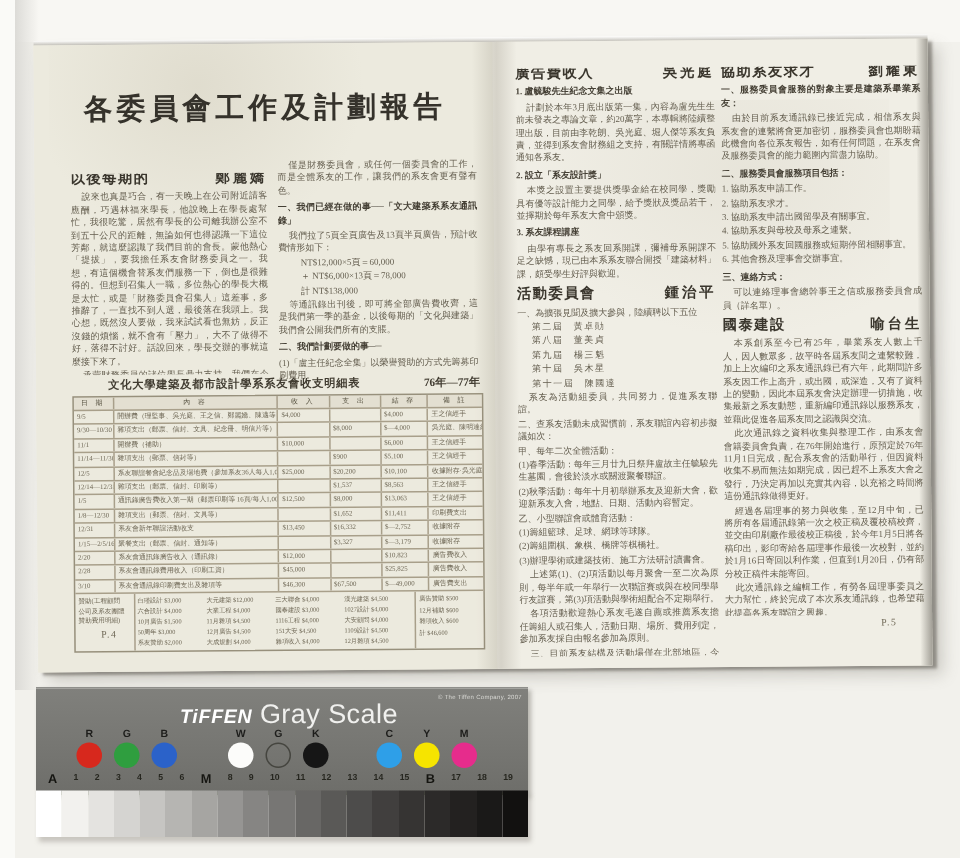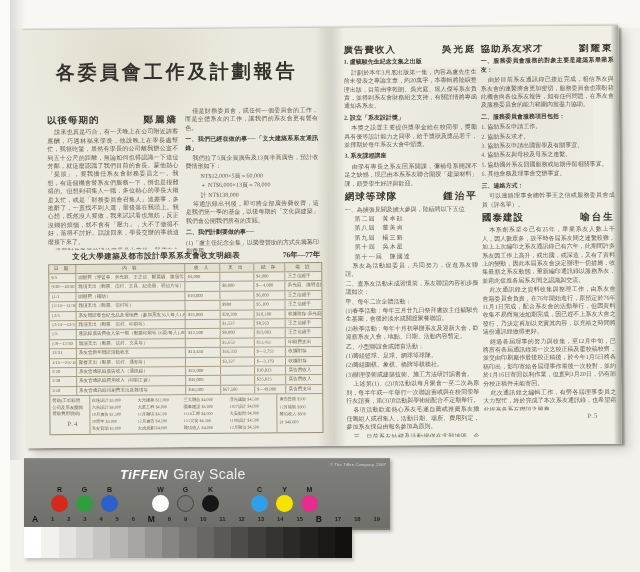--- a/index.html
+++ b/index.html
@@ -72,25 +72,25 @@
   .pnum-right{left:562px;top:386px;}
 
   .aca-col{left:321px;top:18px;width:133px;height:392px;}
   .svc-col{left:458px;top:18px;width:133px;height:366px;}
   .chead2{margin-top:5px;}
 
   
   .graybar{position:absolute;left:24px;top:458px;width:328px;height:69px;
     background:linear-gradient(180deg,#80807c,#747470 70%,#6e6e6a);
     border-top:1px solid #8f8f8b;border-bottom:2px solid #787c66;
-    box-shadow:2px 2px 3px rgba(90,88,80,.4);font-family:"Liberation Sans",sans-serif;padding-left:38px;}
+    box-shadow:2px 2px 3px rgba(90,88,80,.4);font-family:"Liberation Sans",sans-serif;}
   .bar-copy{position:absolute;right:4px;top:3px;font-size:4px;color:#d9d9d5;letter-spacing:.2px;}
   .bar-logo{position:absolute;left:96px;top:7px;display:flex;align-items:baseline;gap:5px;white-space:nowrap;}
   .brand{font-size:13px;font-style:italic;font-weight:900;color:#ffffff;letter-spacing:.5px;}
-  .product{font-size:14px;font-weight:400;color:#f0f0ee;letter-spacing:.3px;}
+  .product{font-size:18px;font-weight:400;color:#f0f0ee;letter-spacing:.3px;}
   .pgroup{position:absolute;top:26px;display:flex;gap:8px;}
   .pg1{left:27px;}.pg2{left:128px;}.pg3{left:227px;}
   .patch{width:17px;display:flex;flex-direction:column;align-items:center;}
   .pletter{font-size:7px;font-weight:700;color:#1d1d1b;height:10px;line-height:10px;}
   .pcircle{width:17px;height:17px;border-radius:50%;}
   .pcircle.outline{background:transparent;border:1px solid #45453f;width:15px;height:15px;}
   .bar-marks{position:absolute;left:8px;right:10px;top:54px;height:12px;display:flex;
     justify-content:space-between;align-items:center;}
   .mark{font-size:5.8px;font-weight:700;color:#26261f;}
   .mark.big{font-size:8.5px;color:#151511;}
@@ -305,21 +305,21 @@
       </div>
       <div>
           <div class="hline">1. 盧毓駿先生紀念文集之出版</div>
           <div class="para">計劃於本年3月底出版第一集，內容為盧先生生前未發表之專論文章，約20萬字，本專輯將陸續整理出版，目前由李乾朗、吳光庭、堀人傑等系友負責，並得到系友會財務組之支持，有關詳情將專函通知各系友。</div>
           <div class="hline">2. 設立「系友設計獎」</div>
           <div class="para">本獎之設置主要提供獎學金給在校同學，獎勵具有優等設計能力之同學，給予獎狀及獎品若干，並擇期於每年系友大會中頒獎。</div>
           <div class="hline">3. 系友課程講座</div>
           <div class="para">由學有專長之系友回系開課，彌補母系開課不足之缺憾，現已由本系系友聯合開授「建築材料」課，頗受學生好評與歡迎。</div>
         </div>
       <div class="chead chead2">
-        <span>網球等球隊</span>
+        <span>活動委員會</span>
         <span class="auth">鍾治平</span>
       </div>
       <div>
           <div class="line">一、為擴張見聞及擴大參與，陸續聘以下五位</div>
           <div class="mline">第二屆　黃卓勛</div>
           <div class="mline">第八屆　董美貞</div>
           <div class="mline">第九屆　楊三魁</div>
           <div class="mline">第十屆　吳木星</div>
           <div class="mline">第十一屆　陳國達</div>
           <div class="para">系友為活動組委員，共同努力，促進系友聯誼。</div>

